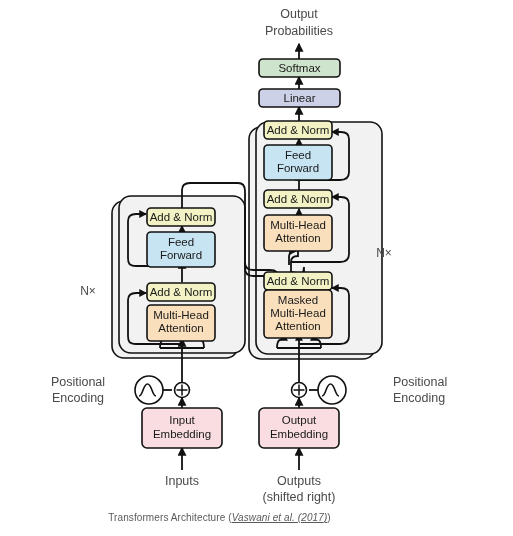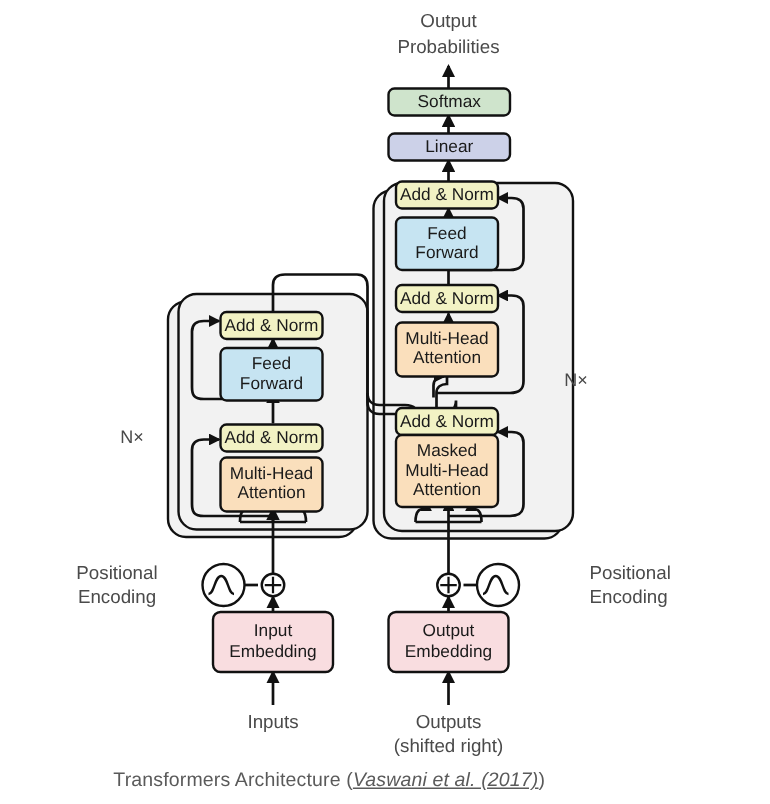--- a/index.html
+++ b/index.html
@@ -48,21 +48,21 @@
     fill: #4a4a4a;
     text-anchor: middle;
   }
   .caption {
     position: absolute;
     left: 0;
     top: 512px;
     width: 439px;
     text-align: center;
     font-family: "Liberation Sans", sans-serif;
-    font-size: 13px;
+    font-size: 10px;
     color: #5a5a5a;
     letter-spacing: 0.1px;
   }
   .caption a {
     color: #5a5a5a;
     text-decoration: underline;
     font-style: italic;
   }
   .caption .cite-plain { font-style: normal; }
 </style>

